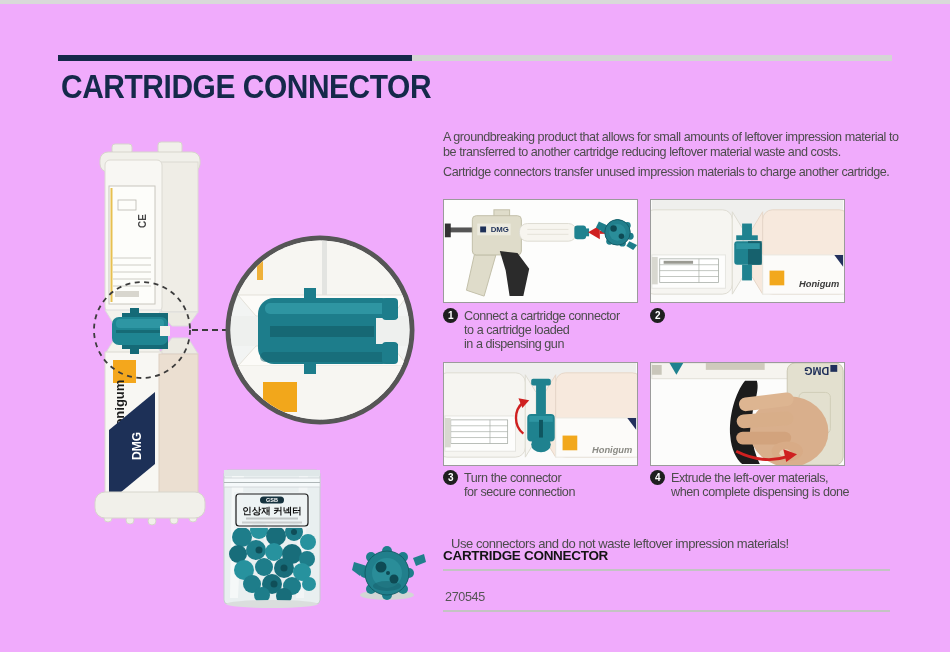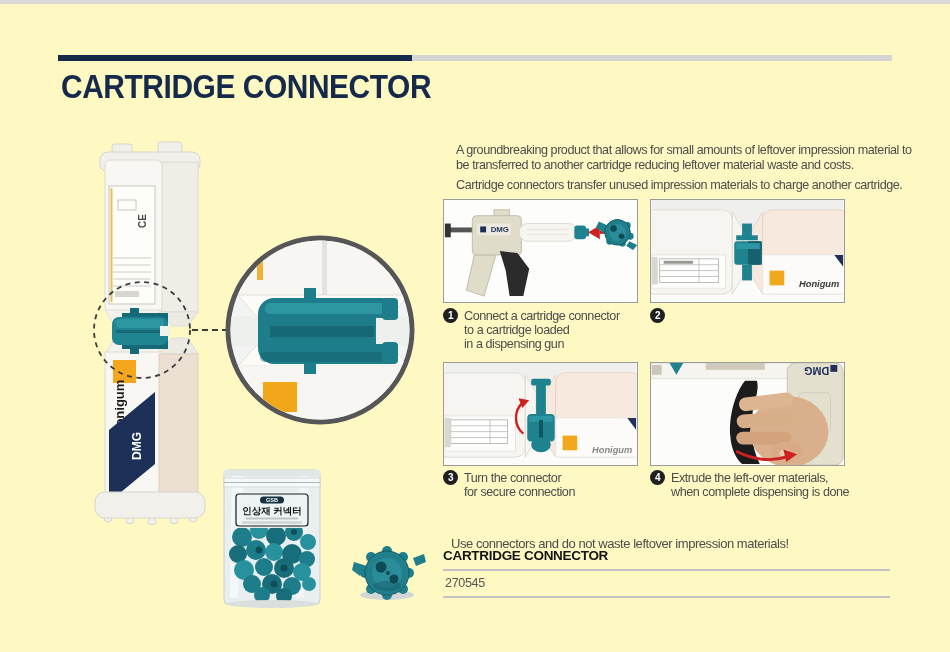--- a/index.html
+++ b/index.html
@@ -1,40 +1,40 @@
 <!DOCTYPE html>
 <html><head>
 <meta charset="utf-8">
 <style>
   html,body{margin:0;padding:0;background:#fff}
-  .page{position:relative;width:950px;height:652px;background:#fef9c3;overflow:hidden;
+  .page{position:relative;width:950px;height:652px;background:#f0abfc;overflow:hidden;
         font-family:"Liberation Sans","DejaVu Sans",sans-serif;color:#4c4c4c}
   .top-strip{position:absolute;left:0;top:0;width:950px;height:4px;background:#d9d9d9}
   .rule-navy{position:absolute;left:58px;top:55px;width:354px;height:6px;background:#15294a}
   .rule-gray{position:absolute;left:412px;top:55px;width:480px;height:6px;background:#d5d5d5}
   .title{position:absolute;left:61px;top:68px;margin:0;font-size:34px;line-height:36px;font-weight:bold;
          color:#15294a;letter-spacing:-.5px;transform:scaleX(.88);transform-origin:left center;white-space:nowrap}
   .left-visual{position:absolute;left:60px;top:130px;width:380px;height:500px}
   .bag-visual{position:absolute;left:204px;top:462px;width:235px;height:155px}
   .left-visual svg,.bag-visual svg,.photo svg{display:block;width:100%;height:100%}
-  .intro{position:absolute;width:468px;margin:13px;font-size:12.6px;line-height:14.6px;letter-spacing:-.45px;color:#4c4c4c}
+  .intro{position:absolute;width:468px;margin:0;font-size:12.6px;line-height:14.6px;letter-spacing:-.45px;color:#4c4c4c}
   .p1{left:443px;top:130px}
   .p2{left:443px;top:165px}
   .photo{position:absolute;width:195px;height:104px;border:1px solid #9b9b9b;box-sizing:border-box;background:#fdfdfc;overflow:hidden}
   .ph1{left:443px;top:199px}.ph2{left:650px;top:199px}.ph3{left:443px;top:362px}.ph4{left:650px;top:362px}
   .caption{position:absolute;display:flex;gap:6px;width:204px;font-size:12.6px;line-height:14px;letter-spacing:-.45px;color:#4c4c4c}
   .c1{left:443px;top:309px}.c2{left:650px;top:309px}.c3{left:443px;top:471px}.c4{left:650px;top:471px}
   .stepnum{flex:0 0 auto;width:15px;height:15px;border-radius:50%;background:#1f1f1f;color:#fff;
            font-size:10px;font-weight:bold;display:flex;align-items:center;justify-content:center;margin-top:-1px}
   .cl{display:block}
   .note{position:absolute;left:443px;top:528px;margin:8px;font-size:13px;letter-spacing:-.45px;color:#4c4c4c}
   .prod-table{position:absolute;left:443px;top:548px;width:447px}
   .pt-header{font-weight:bold;font-size:13.5px;color:#141414;letter-spacing:-.3px;margin-bottom:6px}
   .pt-line{height:2px;background:#c3c3c3}
-  .pt-row{display:flex;align-items:center;padding:5px 0 6px 2px;font-size:12.6px;letter-spacing:-.35px;color:#555}
+  .pt-row{display:flex;align-items:center;padding:19px 0 6px 2px;font-size:12.6px;letter-spacing:-.35px;color:#555}
   .pt-code{width:62px;flex:0 0 auto}
 </style>
 </head>
 <body>
 
 <div class="page">
   <div class="top-strip"></div>
   <div class="rule-navy"></div>
   <div class="rule-gray"></div>
   <h1 class="title">CARTRIDGE CONNECTOR</h1>

